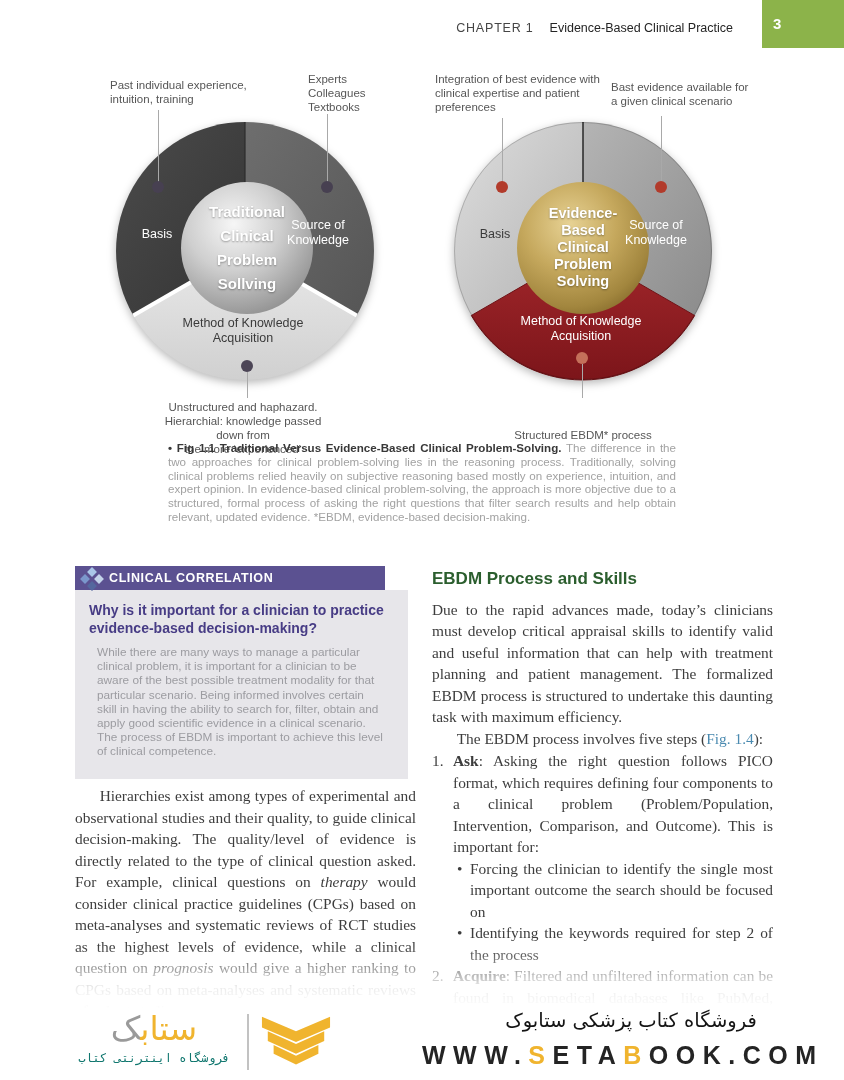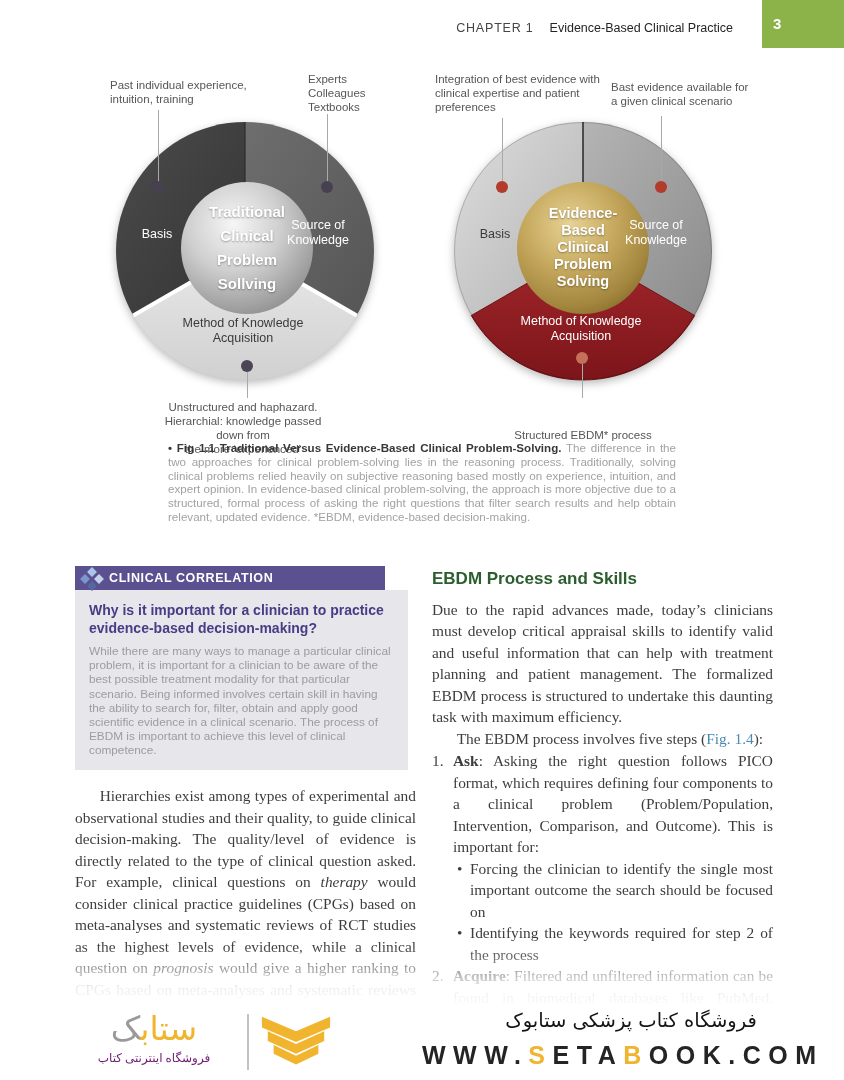--- a/index.html
+++ b/index.html
@@ -34,21 +34,21 @@
     line-height:13.8px;text-align:justify;color:#a2a2a2;}
   .caption b{color:#383838;}
   
   .cc-box{position:absolute;left:75px;top:566px;width:333px;}
   .cc-head{width:310px;height:24px;background:var(--purple);color:#fff;position:relative;}
   .cc-head .cc-title{position:absolute;left:34px;top:5px;font-weight:bold;font-size:12.5px;
     letter-spacing:.6px;}
   .cc-head svg{position:absolute;left:5px;top:1px;}
   .cc-body{width:333px;background:#e7e6ea;box-sizing:border-box;padding:12px 14px 12px 14px;}
   .cc-q{color:#473c85;font-weight:bold;font-size:14px;line-height:17.5px;margin:0 0 7px 0;}
-  .cc-t{color:#9c9ca1;font-size:11.8px;line-height:14.2px;margin:0;}
+  .cc-t{color:#9c9ca1;font-size:11.8px;line-height:14.2px;margin:8px;}
   
   .col{position:absolute;width:341px;font-family:"Liberation Serif",serif;
     font-size:15.4px;line-height:21.5px;color:#3d3d3d;text-align:justify;}
   .col p{margin:0;text-indent:1.6em;}
   .col-left{left:75px;top:785px;}
   .col-right{left:432px;top:568px;}
   .sec-head{font-family:"Liberation Sans",sans-serif;font-weight:bold;font-size:17px;
     color:#2b5e2e;margin:0 0 9px 0;text-align:left;text-indent:0;}
   .figlink{color:#4a8ab0;}
   .nlist{margin-top:1px;}
@@ -59,21 +59,21 @@
   .blt::before{content:"\2022";position:absolute;left:4px;}
   
   .fade{position:absolute;left:0;top:946px;width:844px;height:64px;z-index:5;
     background:linear-gradient(to bottom,rgba(255,255,255,0) 0%,rgba(255,255,255,.9) 65%,#fff 100%);}
   .footer{position:absolute;left:0;top:1008px;width:844px;height:72px;background:#fff;z-index:6;}
   .logo-group{position:absolute;left:58px;top:0;width:192px;text-align:center;}
   .logo-word{font-family:"DejaVu Sans",sans-serif;font-weight:normal;font-size:33px;
     line-height:42px;direction:rtl;}
   .logo-word .y{color:var(--yellow);}
   .logo-word .g{color:#9a9a9a;}
-  .logo-sub{font-family:Liberation Serif, serif;font-size:12px;color:#701a75;
+  .logo-sub{font-family:Liberation Mono, monospace;font-size:12px;color:#0f766e;
     direction:rtl;margin-top:1px;}
   .logo-divider{position:absolute;left:247px;top:6px;width:2px;height:56px;background:#c2c2c2;}
   .chevron{position:absolute;left:260px;top:8px;}
   .site-fa{position:absolute;left:430px;top:1px;width:402px;text-align:center;
     font-family:"DejaVu Sans",sans-serif;font-size:19.5px;color:#141414;direction:rtl;}
   .site-url{position:absolute;left:422px;top:33px;width:412px;
     font-weight:bold;font-size:25px;letter-spacing:.30em;color:#242424;}
   .site-url .y{color:var(--yellow);}
 </style>
 </head>

